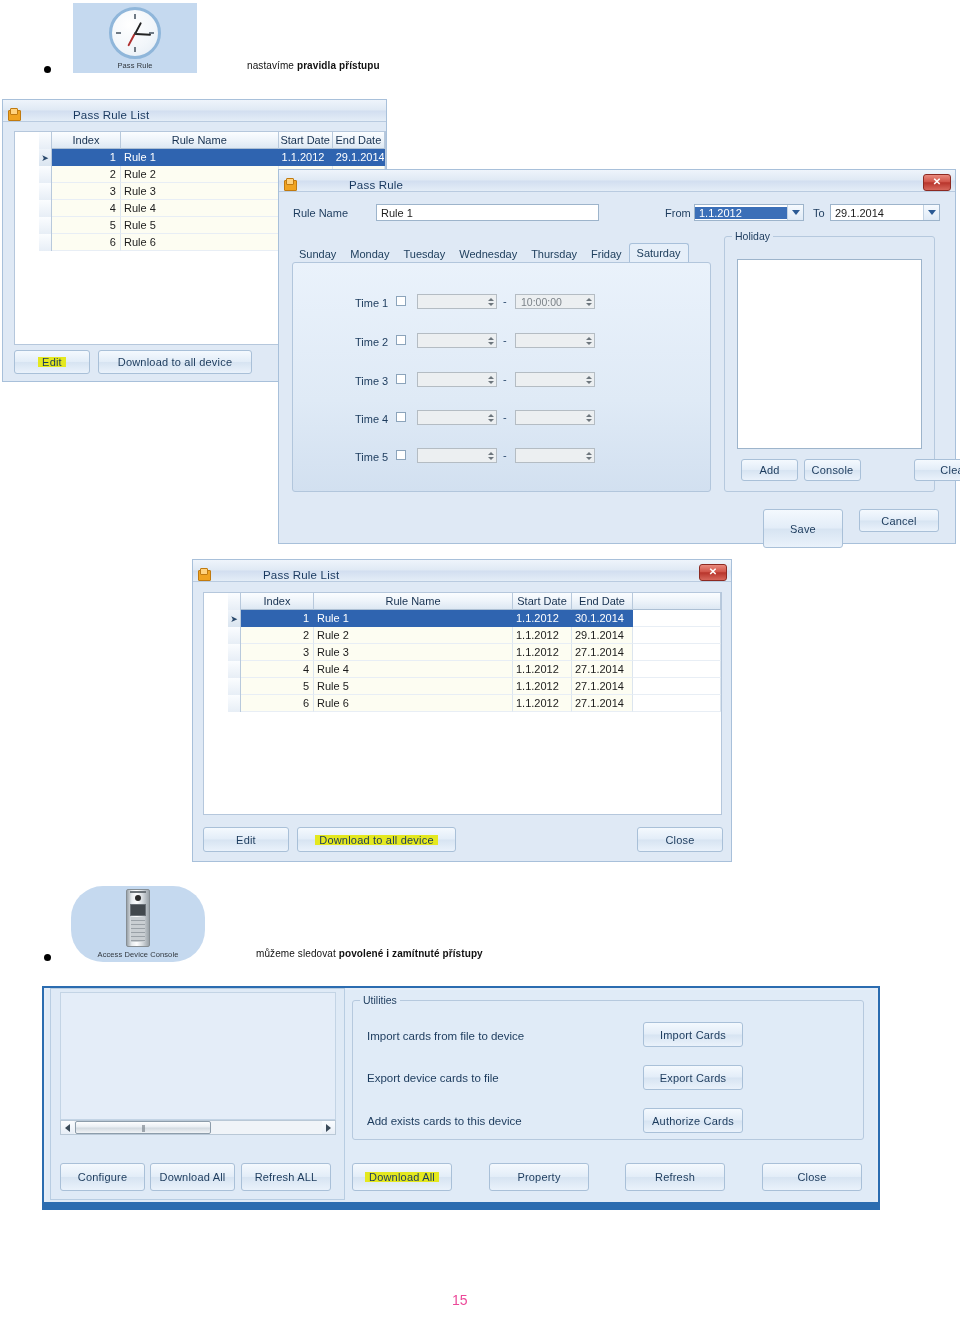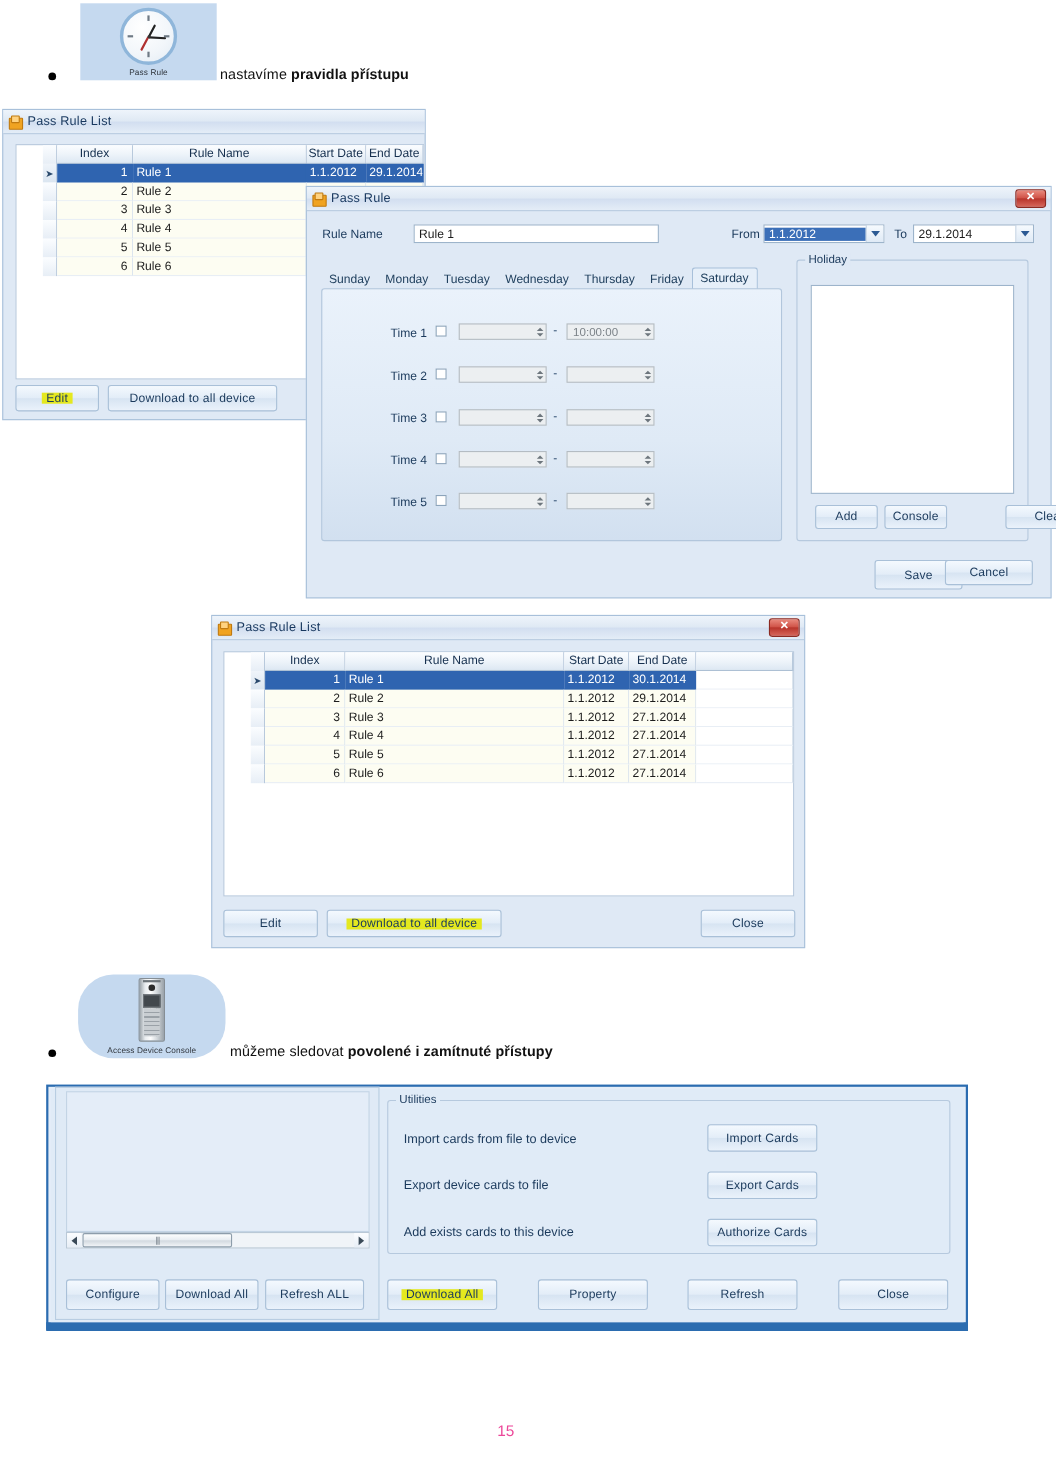--- a/index.html
+++ b/index.html
@@ -1,21 +1,21 @@
 <!DOCTYPE html>
 <html><head>
 <meta charset="utf-8">
 <style>
   html,body{margin:0;padding:0;background:#ffffff;}
   body{width:960px;height:1336px;position:relative;font-family:"Liberation Sans",sans-serif;-webkit-font-smoothing:antialiased;}
   .abs{position:absolute;}
 
   
   .bullet{position:absolute;width:7px;height:7px;border-radius:50%;background:#000;}
-  .doc-text{position:absolute;font-size:13px;color:#111;white-space:nowrap;letter-spacing:.1px;}
+  .doc-text{position:absolute;font-size:10px;color:#111;white-space:nowrap;letter-spacing:.1px;margin-left:47px;}
   .doc-text b{font-weight:bold;}
 
   
   .ribbon-tile{position:absolute;background:#c5d9ef;display:flex;flex-direction:column;align-items:center;justify-content:flex-end;}
   .ribbon-tile .cap{font-size:7.5px;color:#30363d;padding-bottom:3px;letter-spacing:.1px;}
   .clock{width:46px;height:46px;border-radius:50%;border:3px solid #8fb6da;background:
       radial-gradient(circle at 38% 32%, #ffffff 0%, #f2f6fa 58%, #e2ebf4 100%);position:relative;margin-bottom:2px;}
   .clock:after{content:"";position:absolute;left:50%;top:50%;width:3px;height:3px;margin:-1.5px 0 0 -1.5px;background:#333;border-radius:50%;}
   .hand{position:absolute;left:50%;top:50%;transform-origin:0 50%;background:#222;height:2px;border-radius:1px;}
   .hand.h{width:13px;transform:rotate(-62deg);}
@@ -29,21 +29,21 @@
   .door .scr{position:absolute;left:3px;top:14px;right:3px;height:10px;background:#42484d;border:1px solid #6a7076;}
   .door .kp{position:absolute;left:4px;top:27px;right:4px;bottom:4px;
       background:
         repeating-linear-gradient(to bottom,#c9ced2 0 3px,#9aa1a7 3px 4px),
         repeating-linear-gradient(to right,#c9ced2 0 5px,#9aa1a7 5px 6px);}
   .door .topbar{position:absolute;left:3px;top:1px;right:3px;height:1.5px;background:#6d7479;}
 
   
   .win{position:absolute;background:#dfe9f5;border:1px solid #a8c0da;box-sizing:border-box;}
   .titlebar{height:22px;background:linear-gradient(to bottom,#eef4fb 0%,#dfe9f4 48%,#d2def0 52%,#e4edf7 100%);
-            border-bottom:1px solid #b9cbe0;display:flex;align-items:center;padding:0 4px;box-sizing:border-box;}
+            border-bottom:1px solid #b9cbe0;display:flex;align-items:flex-end;padding:0 4px;box-sizing:border-box;gap:48px;}
   .titlebar .tt{font-size:11.5px;color:#17375e;margin-left:4px;letter-spacing:.2px;}
   .winicon{width:14px;height:14px;position:relative;flex:0 0 auto;}
   .winicon:before{content:"";position:absolute;left:1px;top:3px;width:11px;height:9px;background:#f0a321;border:1px solid #c07a10;border-radius:1px;}
   .winicon:after{content:"";position:absolute;left:3px;top:1px;width:6px;height:5px;background:#ffd27f;border:1px solid #c07a10;border-radius:1px;}
   .closebtn{margin-left:auto;width:26px;height:15px;border-radius:3px;border:1px solid #8c2a22;
             background:linear-gradient(to bottom,#e98a7e 0%,#d1554a 45%,#b8352c 52%,#d7675b 100%);
             color:#fff;font-size:10px;line-height:13px;text-align:center;font-weight:bold;}
 
   
   .grid{position:absolute;background:#fff;border:1px solid #b5c7dc;box-sizing:border-box;font-size:11px;color:#1c1c1c;}
@@ -326,21 +326,21 @@
 </div>
 
 <div class="group" style="left:724px;top:236px;width:211px;height:256px;">
   <span class="glabel">Holiday</span>
 </div>
 <div class="listbox" style="left:737px;top:259px;width:185px;height:190px;"></div>
 <div class="btn" style="left:741px;top:459px;width:57px;height:22px;">Add</div>
 <div class="btn" style="left:804px;top:459px;width:57px;height:22px;">Console</div>
 <div class="btn" style="left:914px;top:459px;width:80px;height:22px;">Clear</div>
 
-<div class="btn" style="left:763px;top:509px;width:80px;height:27px;margin-left:32px;">Save</div>
+<div class="btn" style="left:763px;top:509px;width:80px;height:39px;">Save</div>
 <div class="btn" style="left:859px;top:509px;width:80px;height:23px;">Cancel</div>
 
 <div class="win" style="left:192px;top:559px;width:540px;height:303px;">
   <div class="titlebar">
     <span class="winicon"></span>
     <span class="tt">Pass Rule List</span>
     <span class="closebtn">✕</span>
   </div>
 </div>
 

